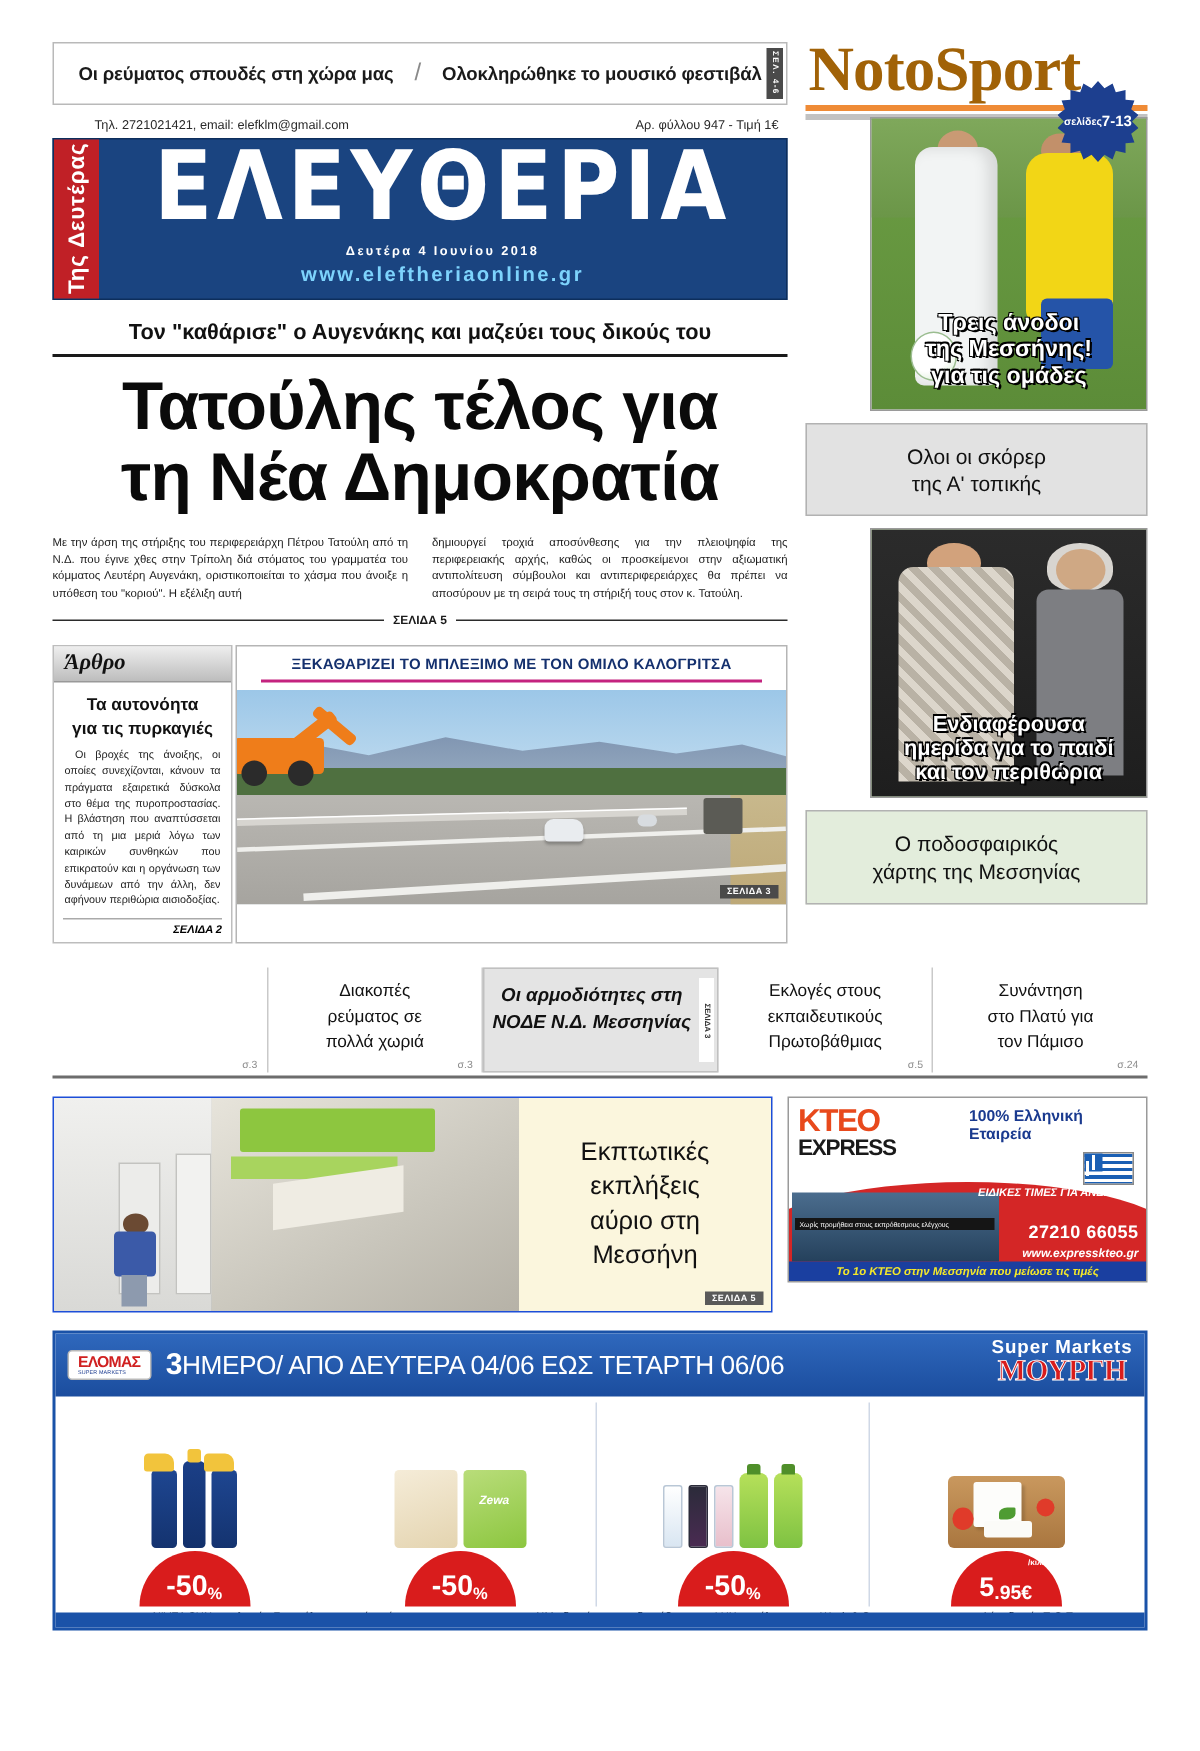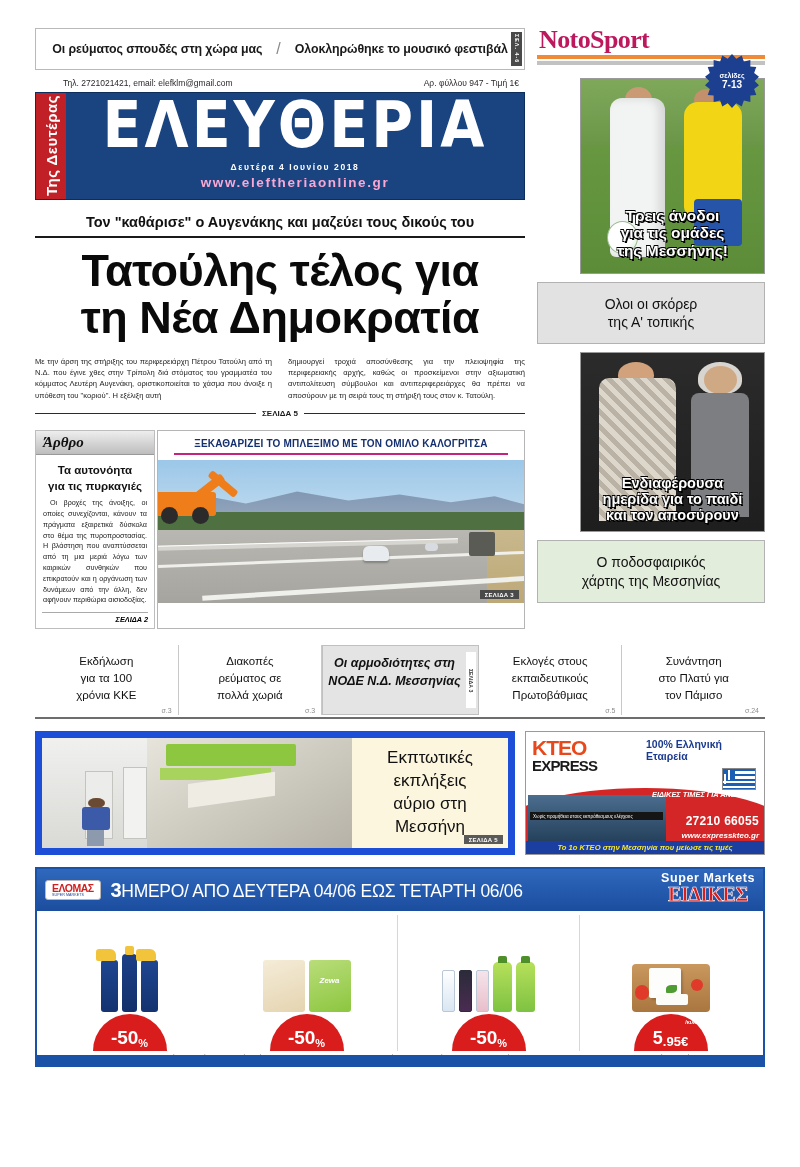--- a/index.html
+++ b/index.html
@@ -26,21 +26,21 @@
   .topbar-news .tb-sep { color: #8a8a8a; font-size: 16px; font-weight: 300; }
   .seltag-v {
     position: absolute; right: 2px; top: 3px; bottom: 3px; width: 11px;
     background: #4a4a4a; color: #fff; font-size: 5.4px; font-weight: bold;
     writing-mode: vertical-rl; text-orientation: mixed;
     display: flex; align-items: center; justify-content: center; letter-spacing: 1px;
   }
   .notosport-wrap { flex: 1; margin-left: 12px; position: relative; }
   .notosport-title {
     font-family: "Liberation Serif", serif; font-weight: bold;
-    font-size: 26px; color: #be185d; line-height: 0.95; letter-spacing: -0.6px;
+    font-size: 42px; color: #a16207; line-height: 0.95; letter-spacing: -0.6px;
     text-align: left; padding-left: 2px;
   }
   .ns-bars { margin-top: 2px; }
   .ns-bar { height: 4px; margin-bottom: 2px; }
   .ns-bar.orange { background: #ef8b36; }
   .ns-bar.grey { background: #c2c2c2; }
 
   
   .mastrow { display: flex; margin-top: 8px; }
   .mast-left { flex: 0 0 490px; }
@@ -58,28 +58,28 @@
     font-size: 15px; font-weight: bold; letter-spacing: 0.5px;
   }
   .mast-main { flex: 1; position: relative; display: flex; flex-direction: column; align-items: center; justify-content: center; }
   .mast-title {
     font-family: "DejaVu Sans", sans-serif; font-weight: bold;
     font-size: 57px; color: #ffffff; letter-spacing: 3px; line-height: 1;
     margin-top: -6px;
     transform: scaleY(1.12);
   }
   .mast-date { font-size: 8.5px; color: #fff; letter-spacing: 1.6px; margin-top: 8px; font-weight: bold; }
-  .mast-url { font-size: 13.5px; color: #f9a8d4; font-weight: bold; letter-spacing: 1.6px; margin-top: 3px; }
+  .mast-url { font-size: 13.5px; color: #7dd3fc; font-weight: bold; letter-spacing: 1.6px; margin-top: 3px; }
 
   
   .rightcol { flex: 1; margin-left: 12px; position: relative; }
   .badge-star {
     position: absolute; right: 6px; top: -24px; width: 54px; height: 54px;
     background: #1d3f8f; color: #fff; z-index: 5;
-    display: flex; flex-direction: column; align-items: center; justify-content: center;
+    display: flex; flex-direction: row; align-items: center; justify-content: center;
     clip-path: polygon(50% 0%,58% 9%,68% 3%,72% 14%,84% 11%,84% 23%,95% 24%,91% 35%,100% 42%,92% 50%,100% 58%,91% 65%,95% 76%,84% 77%,84% 89%,72% 86%,68% 97%,58% 91%,50% 100%,42% 91%,32% 97%,28% 86%,16% 89%,16% 77%,5% 76%,9% 65%,0% 58%,8% 50%,0% 42%,9% 35%,5% 24%,16% 23%,16% 11%,28% 14%,32% 3%,42% 9%);
   }
   .badge-star .bs1 { font-size: 7px; font-weight: bold; }
   .badge-star .bs2 { font-size: 10px; font-weight: bold; }
 
   .sport-photo {
     position: relative; border: 1px solid #9a9a9a; overflow: hidden;
     background: linear-gradient(#6d9e45, #5c8c38);
     margin-left: 43px;
   }
@@ -183,21 +183,21 @@
   .teaser.boxed { background: #e4e4e4; border: 1px solid #c0c0c0; border-right: 1px solid #c0c0c0; padding-right: 16px; }
   .teaser.boxed .tx { font-weight: bold; font-style: italic; font-size: 12.5px; }
   .teaser.boxed .vtag {
     position: absolute; right: 2px; top: 6px; bottom: 6px; width: 10px;
     background: #fff; color: #333; font-size: 5.2px; font-weight: bold;
     writing-mode: vertical-rl; display: flex; align-items: center; justify-content: center;
   }
 
   
   .adrow { display: flex; gap: 10px; margin-top: 12px; }
-  .messini { flex: 0 0 480px; display: flex; border: 7px solid #1d4ed8; height: 124px; }
+  .messini { flex: 0 0 480px; display: flex; border: 1px solid #1d4ed8; height: 144px; }
   .messini-photo { flex: 0 0 310px; position: relative; overflow: hidden; background: linear-gradient(#cfd4d8,#aeb4b9); }
   .bldg-l { position:absolute; left:0; top:0; width:34%; height:100%; background:linear-gradient(#f0f0ee,#d9d9d6); }
   .bldg-door { position:absolute; left:14%; top:30%; width:9%; height:62%; background:#ececea; border:1px solid #c3c3c0; }
   .bldg-door2 { position:absolute; left:26%; top:26%; width:8%; height:66%; background:#f2f2f0; border:1px solid #c3c3c0; }
   .win-big { position:absolute; left:34%; top:0; right:0; bottom:0; background:linear-gradient(150deg,#e7e4db,#c9c6bc 60%,#b6b2a7); }
   .green-sign { position:absolute; left:40%; top:5%; width:42%; height:20%; background:#8dc63f; border-radius:2px; }
   .green-sign2 { position:absolute; left:38%; top:27%; width:36%; height:11%; background:#a8d45e; }
   .awning { position:absolute; left:47%; top:36%; width:28%; height:22%; background:#efece3; transform: skewY(-8deg); }
   .person { position:absolute; left:13%; bottom:2%; width:9%; height:44%; }
   .person .hd { position:absolute; left:20%; top:0; width:60%; height:22%; background:#6b4a33; border-radius:50%; }
@@ -374,58 +374,53 @@
       <div class="sport-photo sp1">
         <div class="grass-top"></div>
         <div class="pl-whitehead"></div>
         <div class="pl-white"></div>
         <div class="pl-yellowhead"></div>
         <div class="pl-yellow"></div>
         <div class="pl-blueshort"></div>
         <div class="pl-ball"></div>
         <div class="sport-cap">
           <div>Τρεις άνοδοι</div>
+          <div>της Μεσσήνης!</div>
           <div>για τις ομάδες</div>
-          <div>της Μεσσήνης!</div>
         </div>
       </div>
 
       <div class="sport-box">
         <div>Ολοι οι σκόρερ</div>
         <div>της Α' τοπικής</div>
       </div>
 
       <div class="sport-photo sp2" style="margin-top:8px;">
         <div class="dark-room"></div>
         <div class="pr-head1"></div>
         <div class="pr-man1"></div>
         <div class="pr-hair2"></div>
         <div class="pr-head2"></div>
         <div class="pr-man2"></div>
         <div class="sport-cap lower">
           <div>Ενδιαφέρουσα</div>
           <div>ημερίδα για το παιδί</div>
-          <div>και τον αποσύρουν</div>
+          <div>και τον περιθώρια</div>
         </div>
       </div>
 
       <div class="sport-box green">
         <div>Ο ποδοσφαιρικός</div>
         <div>χάρτης της Μεσσηνίας</div>
       </div>
     </div>
   </div>
 
   <div class="teasers">
     <div class="teaser">
-      <div class="tx">
-        <div>Εκδήλωση</div>
-        <div>για τα 100</div>
-        <div>χρόνια ΚΚΕ</div>
-      </div>
       <span class="pg">σ.3</span>
     </div>
     <div class="teaser">
       <div class="tx">
         <div>Διακοπές</div>
         <div>ρεύματος σε</div>
         <div>πολλά χωριά</div>
       </div>
       <span class="pg">σ.3</span>
     </div>
@@ -506,21 +501,21 @@
     <div class="smad-hd">
       <div class="elmas">
         <div class="e1">ΕΛΟΜΑΣ</div>
         <div class="e2">SUPER MARKETS</div>
       </div>
       <div class="smad-dates">
         <b>3</b><span>ΗΜΕΡΟ/ ΑΠΟ ΔΕΥΤΕΡΑ 04/06 ΕΩΣ ΤΕΤΑΡΤΗ 06/06</span>
       </div>
       <div class="smad-brand">
         <div class="sb1">Super Markets</div>
-        <div class="sb2">ΕΙΔΙΚΕΣ</div>
+        <div class="sb2">ΜΟΥΡΓΗ</div>
       </div>
     </div>
 
     <div class="smad-body">
       <div class="prodcell">
         <div class="prodimgs">
           <div class="spray"></div>
           <div class="bottle cap"></div>
           <div class="spray"></div>
         </div>

